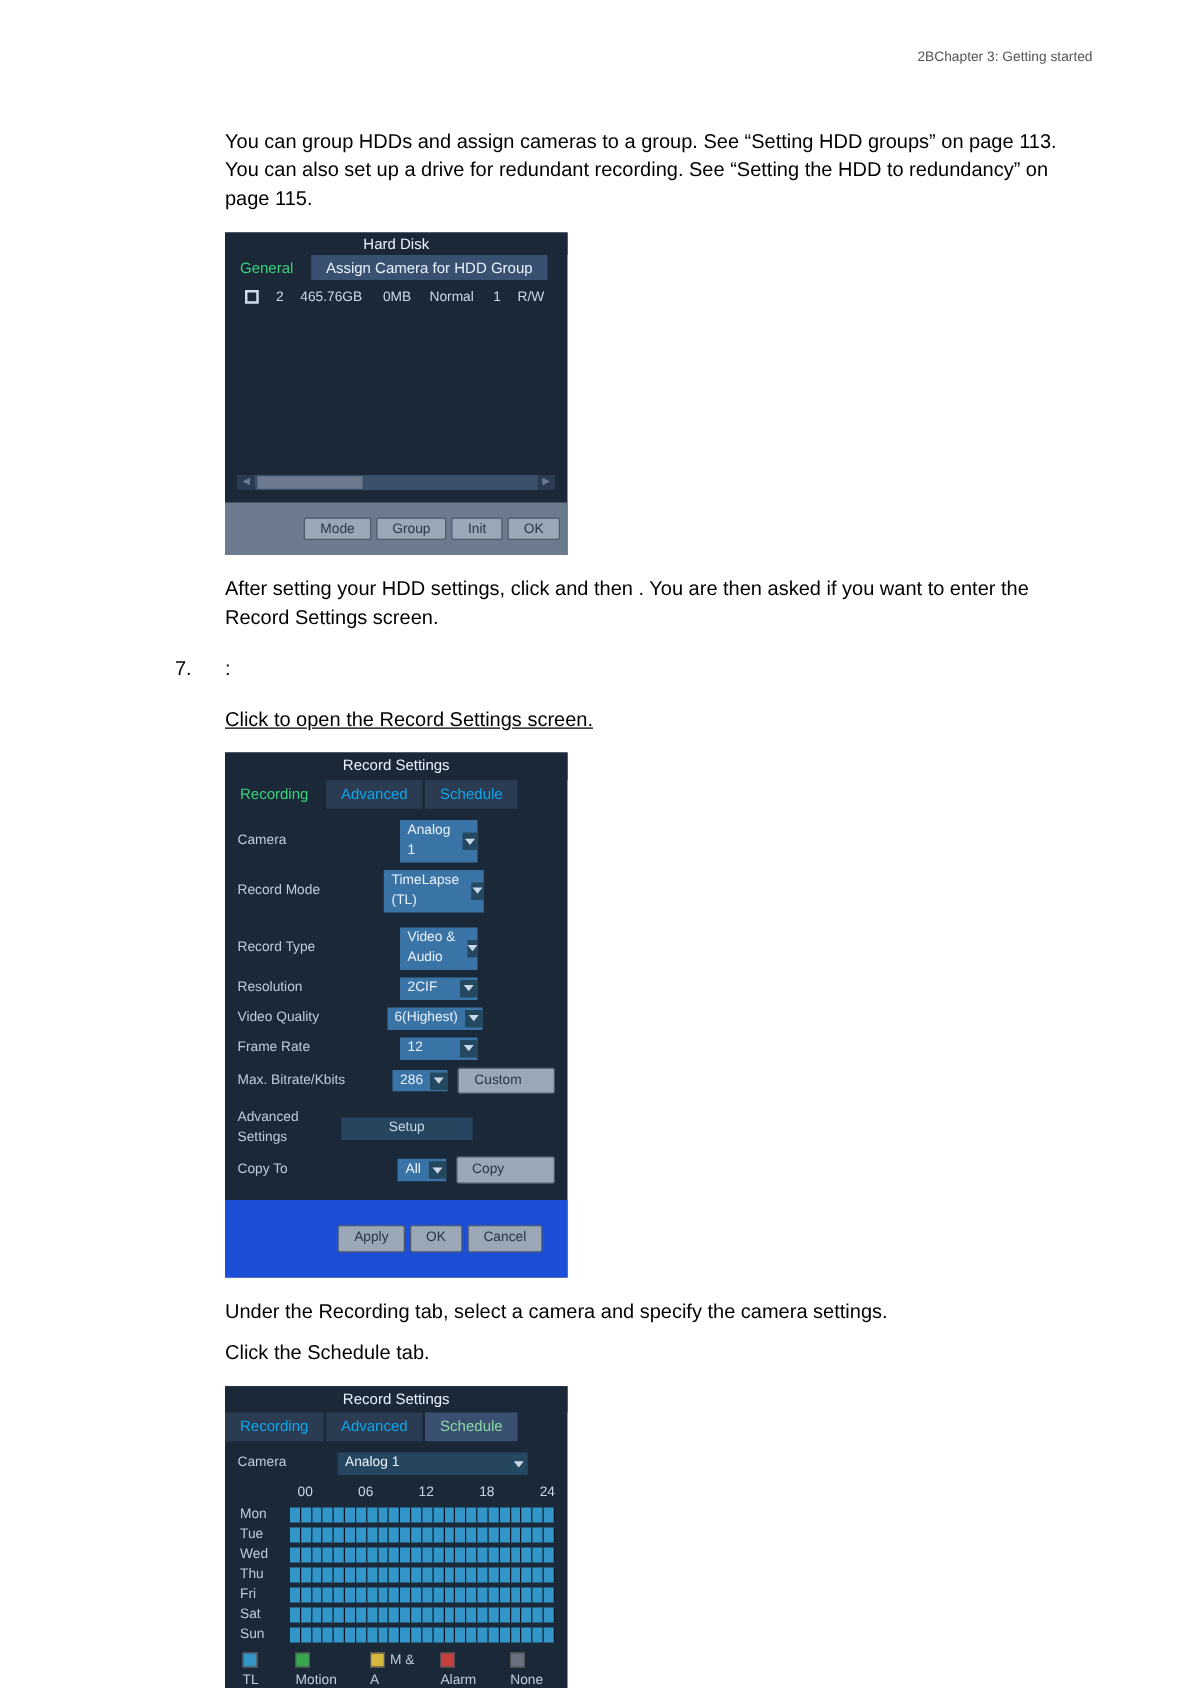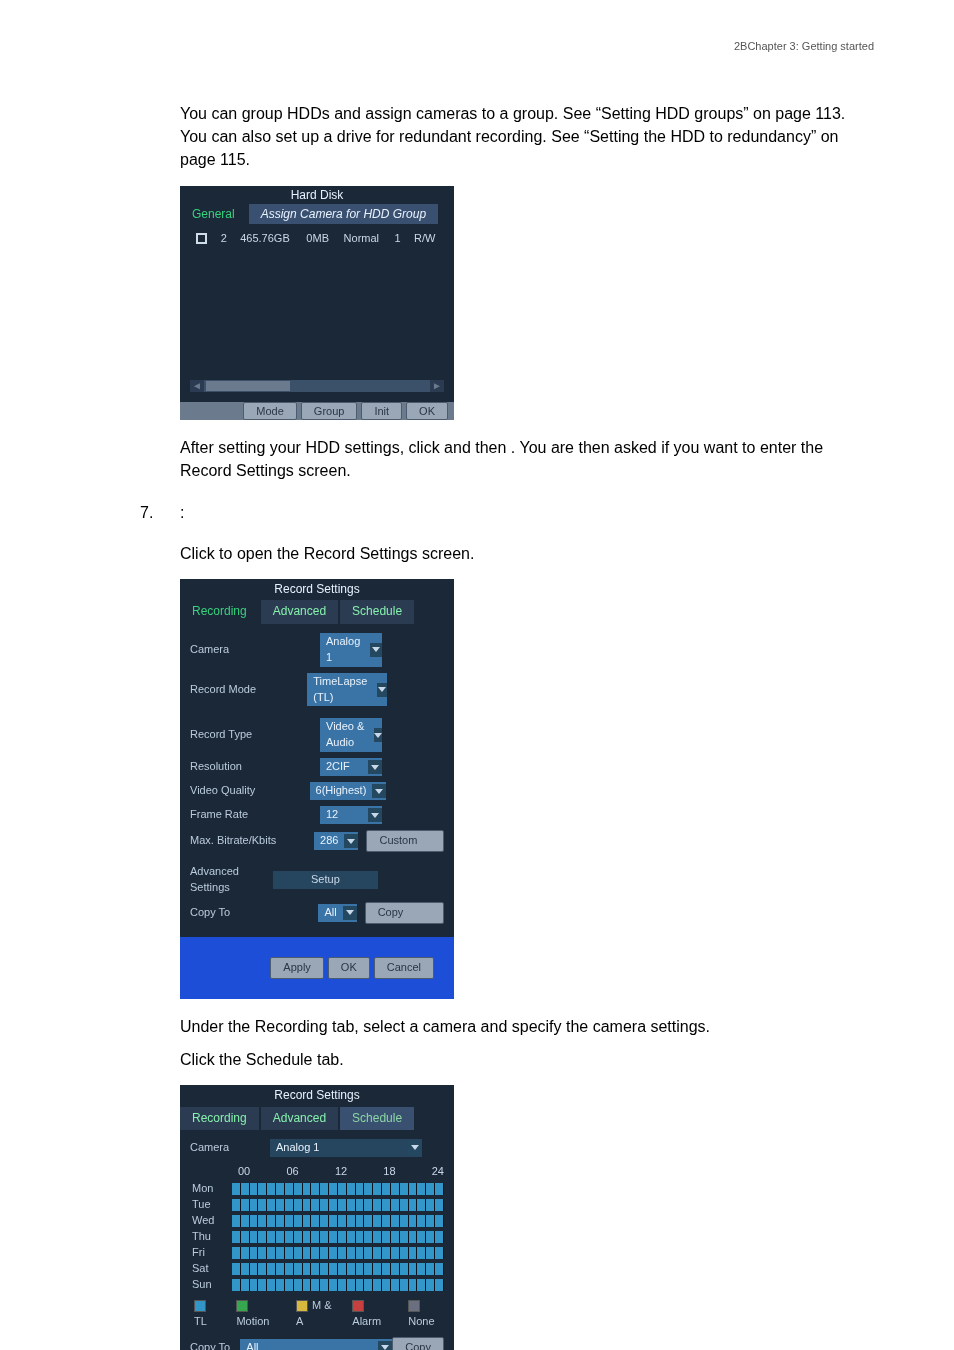--- a/index.html
+++ b/index.html
@@ -61,21 +61,21 @@
   }
   .ui-tabs {
     display: flex;
     gap: 2px;
     padding: 0;
   }
   .ui-tab {
     padding: 3px 12px;
     font-size: 12px;
     background: #2b3c52;
-    color: #86efac;
+    color: #0ea5e9;
   }
   .ui-tab.active-green {
     background: #1b2838;
     color: #37d27d;
   }
   .ui-tab.active-light {
     background: #3a5070;
     color: #8bd7a3;
   }
   .ui-body {
@@ -108,21 +108,21 @@
     display:block;
     width:7px;height:7px;
     margin:2px;
     background:#1b2838;
   }
   .hdd-spacer { height: 130px; }
   .ui-footer {
     display:flex;
     justify-content:flex-end;
     gap:4px;
-    padding:0 6px;
+    padding:12px 6px;
     background:#6b7a8c;
   }
   .ui-btn {
     background:#99a7b7;
     color:#2b3646;
     padding:2px 12px;
     font-size:11px;
     border:1px solid #4c5b6e;
     border-radius:2px;
   }
@@ -263,21 +263,21 @@
 <div class="page">
   <div class="header">2BChapter 3: Getting started</div>
 
   <div class="body-block">
     <p class="p">You can group HDDs and assign cameras to a group. See “Setting HDD groups” on page 113. You can also set up a drive for redundant recording. See “Setting the HDD to redundancy” on page 115.</p>
 
     <div class="ui-shot">
       <div class="ui-titlebar">Hard Disk</div>
       <div class="ui-tabs">
         <div class="ui-tab active-green">General</div>
-        <div class="ui-tab" style="background:#3a5070;color:#e8f2fd;font-style:italic;">Assign Camera for HDD Group</div>
+        <div class="ui-tab" style="background:#3a5070;color:#e8f2fd;">Assign Camera for HDD Group</div>
       </div>
       <div class="ui-body">
         <table class="hdd">
           <tbody>
           <tr>
             <td><span class="ckbox filled"></span></td>
             <td>2</td>
             <td>465.76GB</td>
             <td>0MB</td>
             <td>Normal</td>
@@ -302,21 +302,21 @@
     </div>
 
     <p class="p">
       <span>After setting your HDD settings, click </span><span> and then </span><span>. You are then asked if you want to enter the Record Settings screen.</span>
     </p>
 
     <div class="step-row">
       <div class="step-num">7.</div>
       <div class="step-text">
         <span>:</span>
-        <p class="p" style="margin-top:18px;">
+        <p class="p" style="margin-top:18px;text-decoration:underline;">
           <span>Click </span><span> to open the Record Settings screen.</span>
         </p>
 
         
         <div class="ui-shot">
           <div class="ui-titlebar">Record Settings</div>
           <div class="ui-tabs">
             <div class="ui-tab active-green">Recording</div>
             <div class="ui-tab">Advanced</div>
             <div class="ui-tab">Schedule</div>

